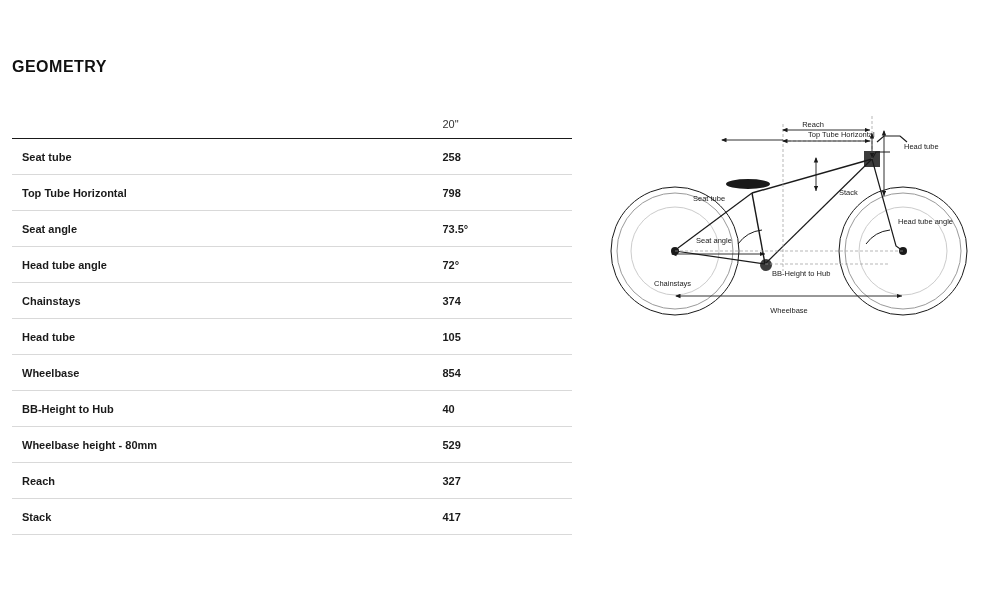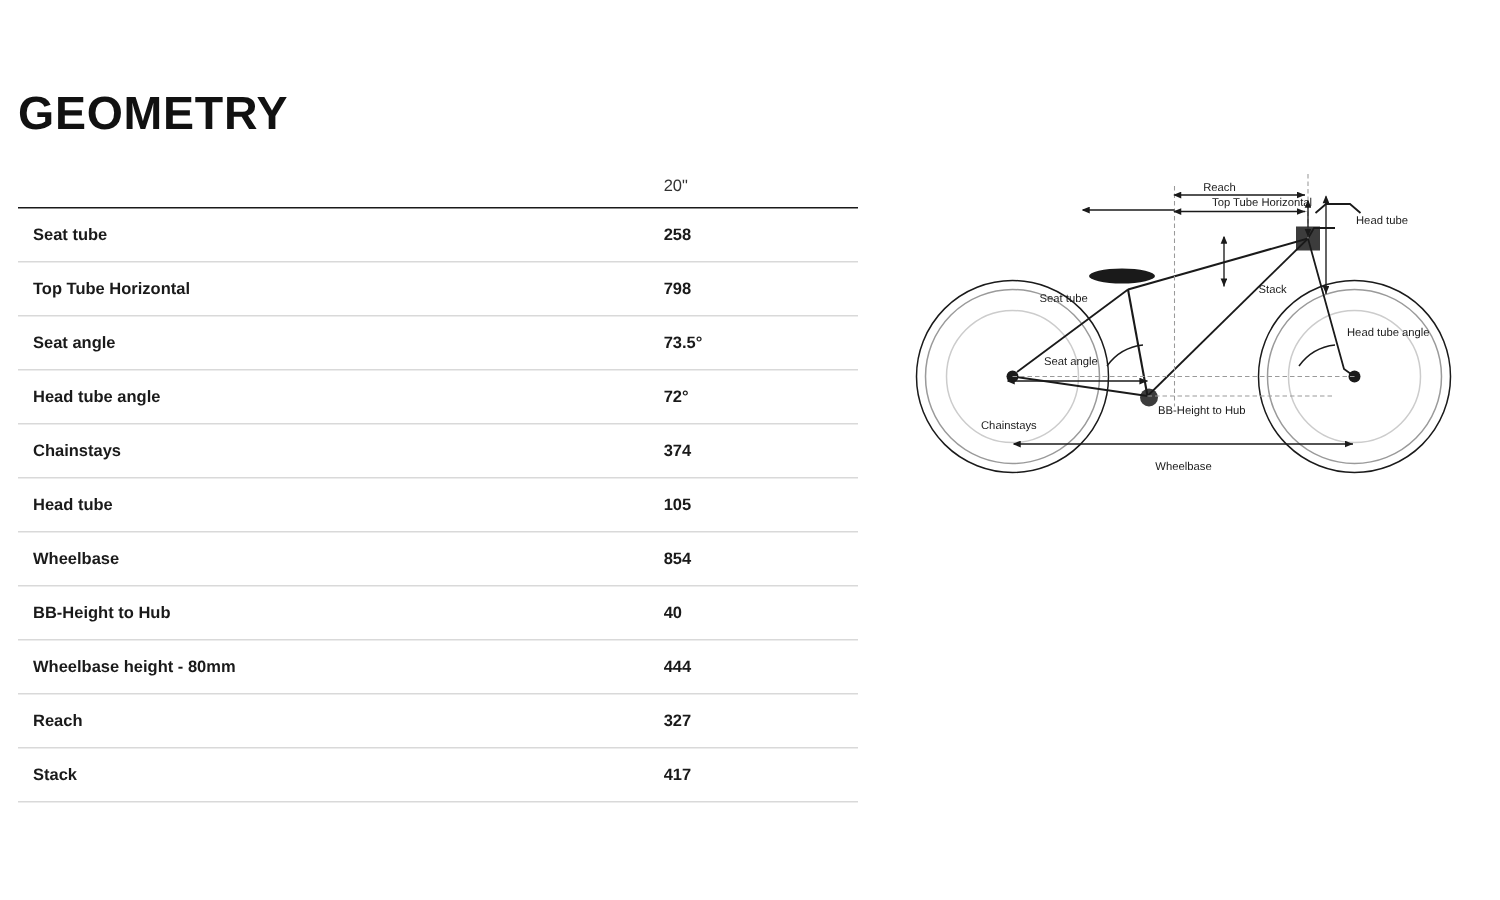--- a/index.html
+++ b/index.html
@@ -16,21 +16,21 @@
   }
   .page {
     position: relative;
     width: 1000px;
     height: 600px;
   }
   .title {
     position: absolute;
     left: 12px;
     top: 58px;
-    font-size: 31px;
+    font-size: 16px;
     font-weight: bold;
     letter-spacing: 0.5px;
     color: #111111;
   }
   .geo-table {
     position: absolute;
     left: 12px;
     top: 114px;
     width: 560px;
     border-collapse: collapse;
@@ -127,21 +127,21 @@
       <tr>
         <td class="cell-label">Wheelbase</td>
         <td class="cell-value">854</td>
       </tr>
       <tr>
         <td class="cell-label">BB-Height to Hub</td>
         <td class="cell-value">40</td>
       </tr>
       <tr>
         <td class="cell-label">Wheelbase height - 80mm</td>
-        <td class="cell-value">444</td>
+        <td class="cell-value">529</td>
       </tr>
       <tr>
         <td class="cell-label">Reach</td>
         <td class="cell-value">327</td>
       </tr>
       <tr>
         <td class="cell-label">Stack</td>
         <td class="cell-value">417</td>
       </tr>
     </tbody>

